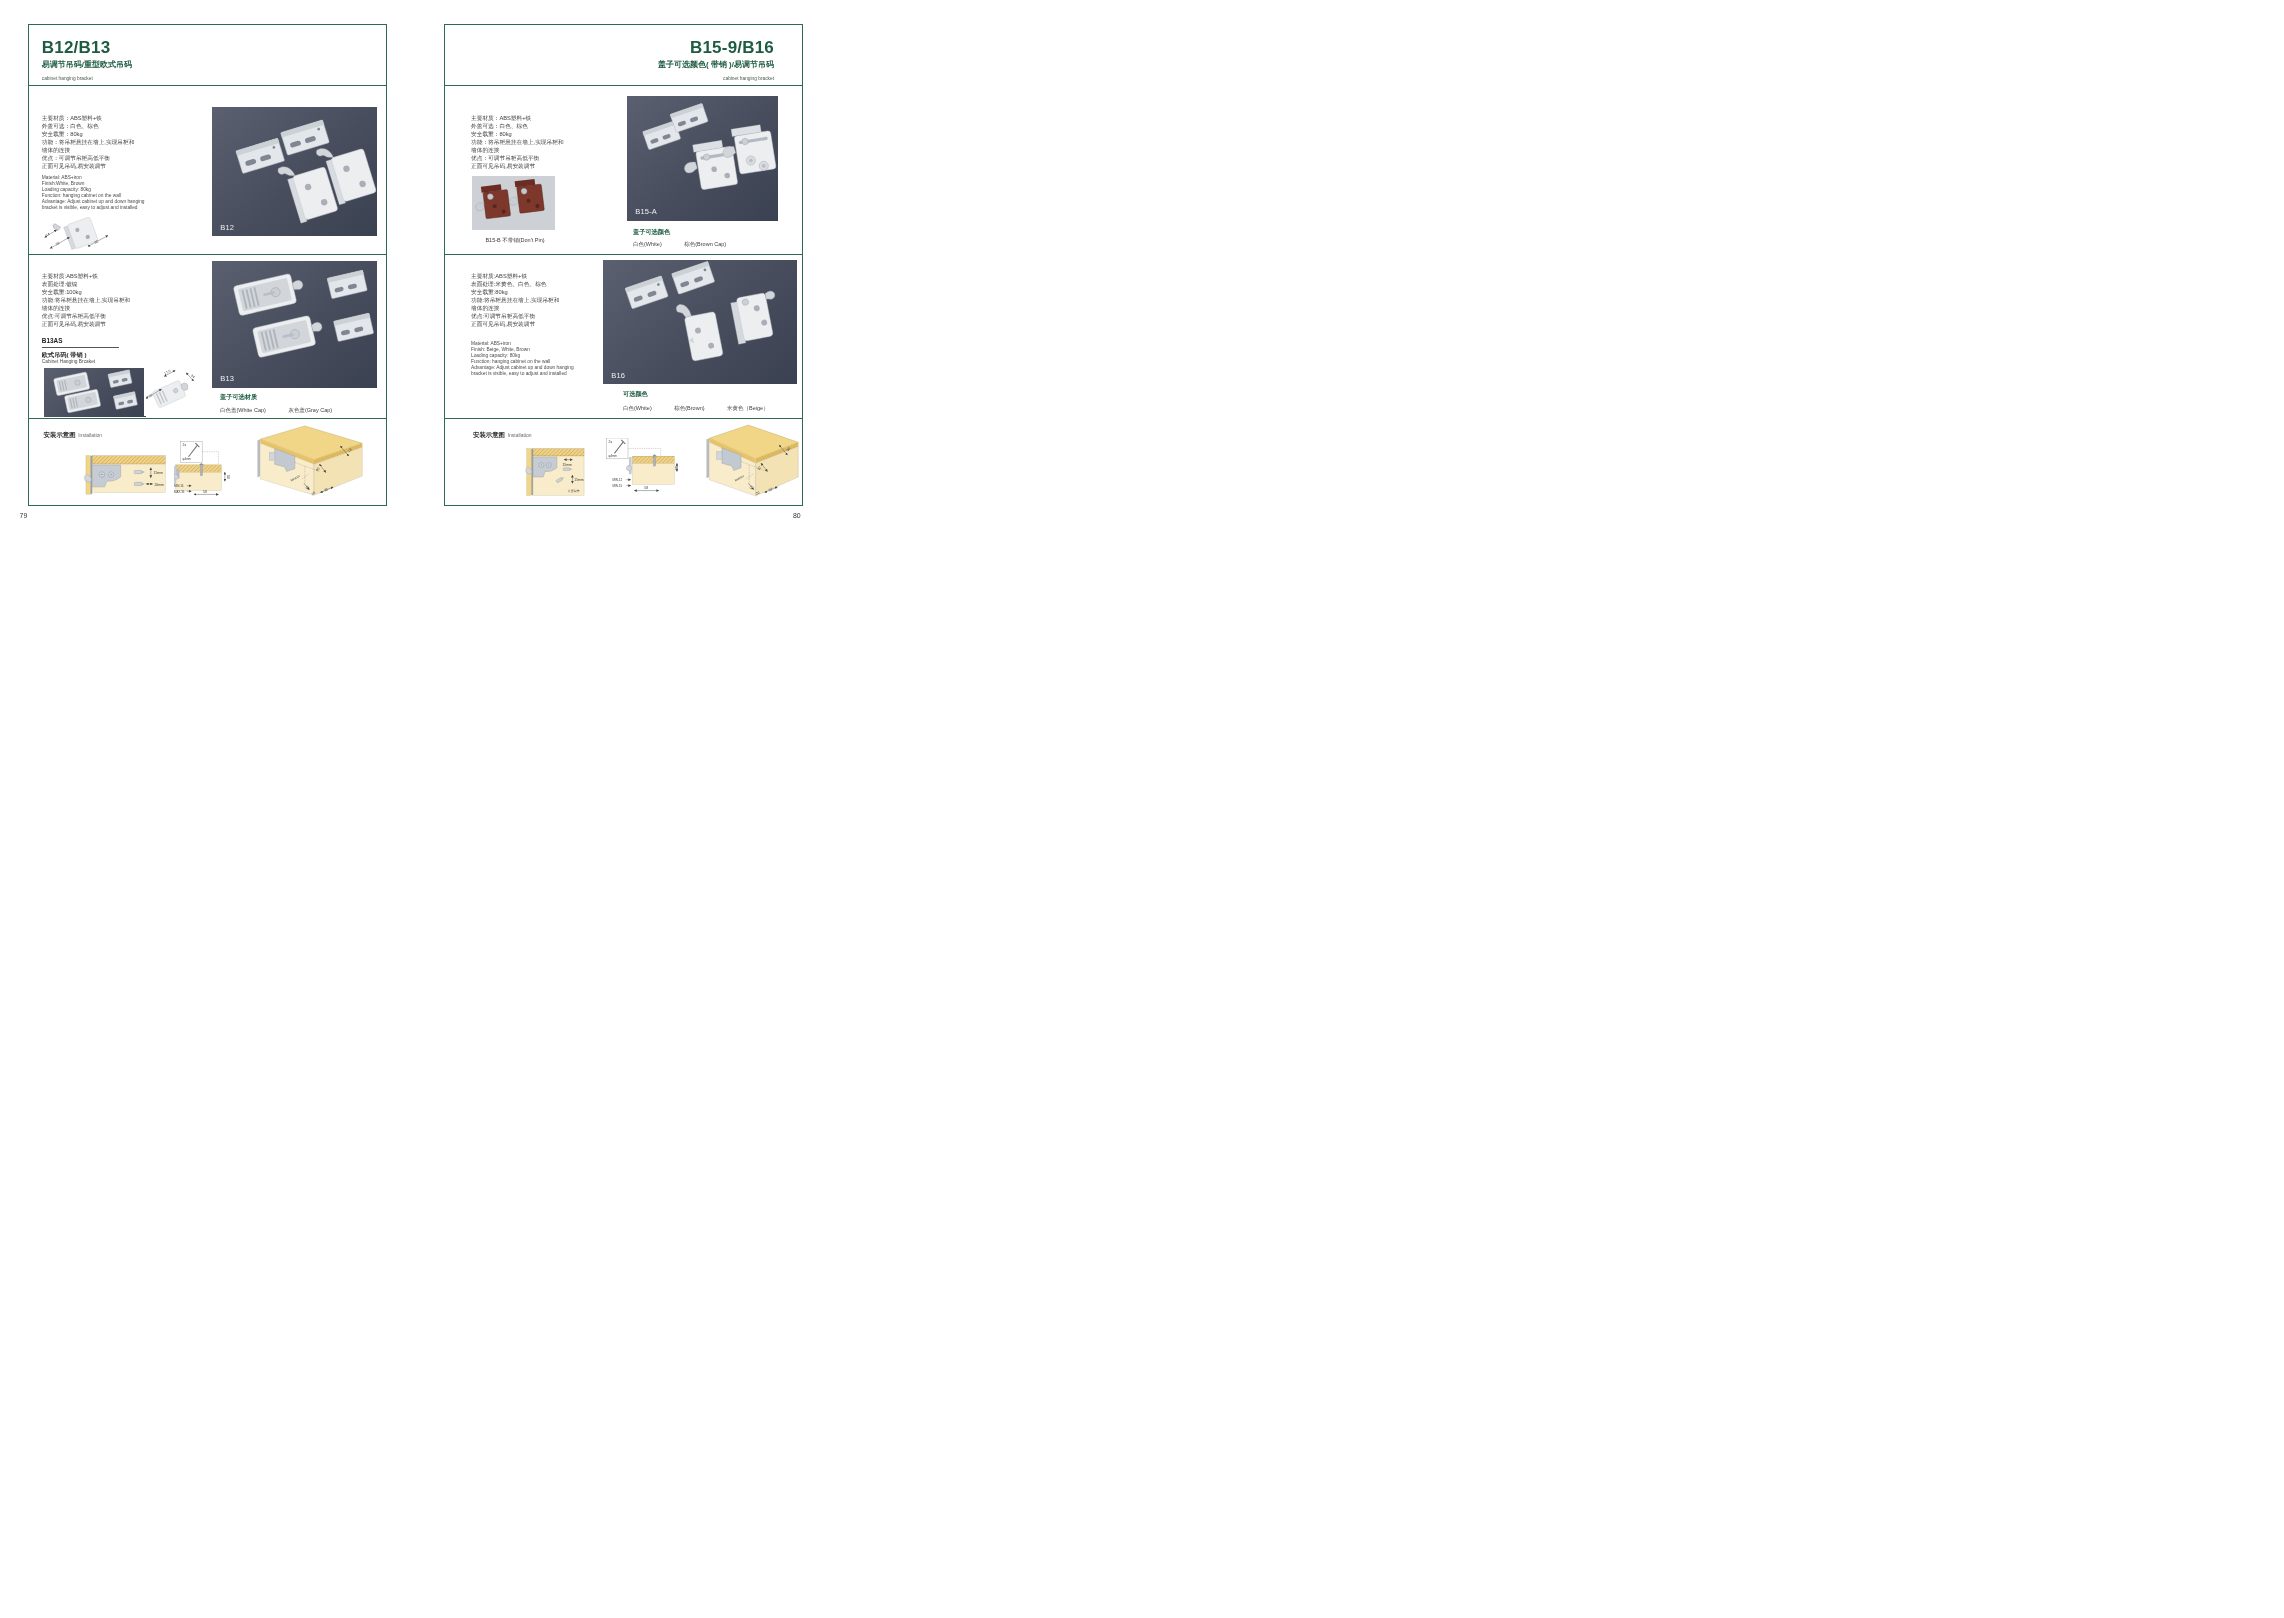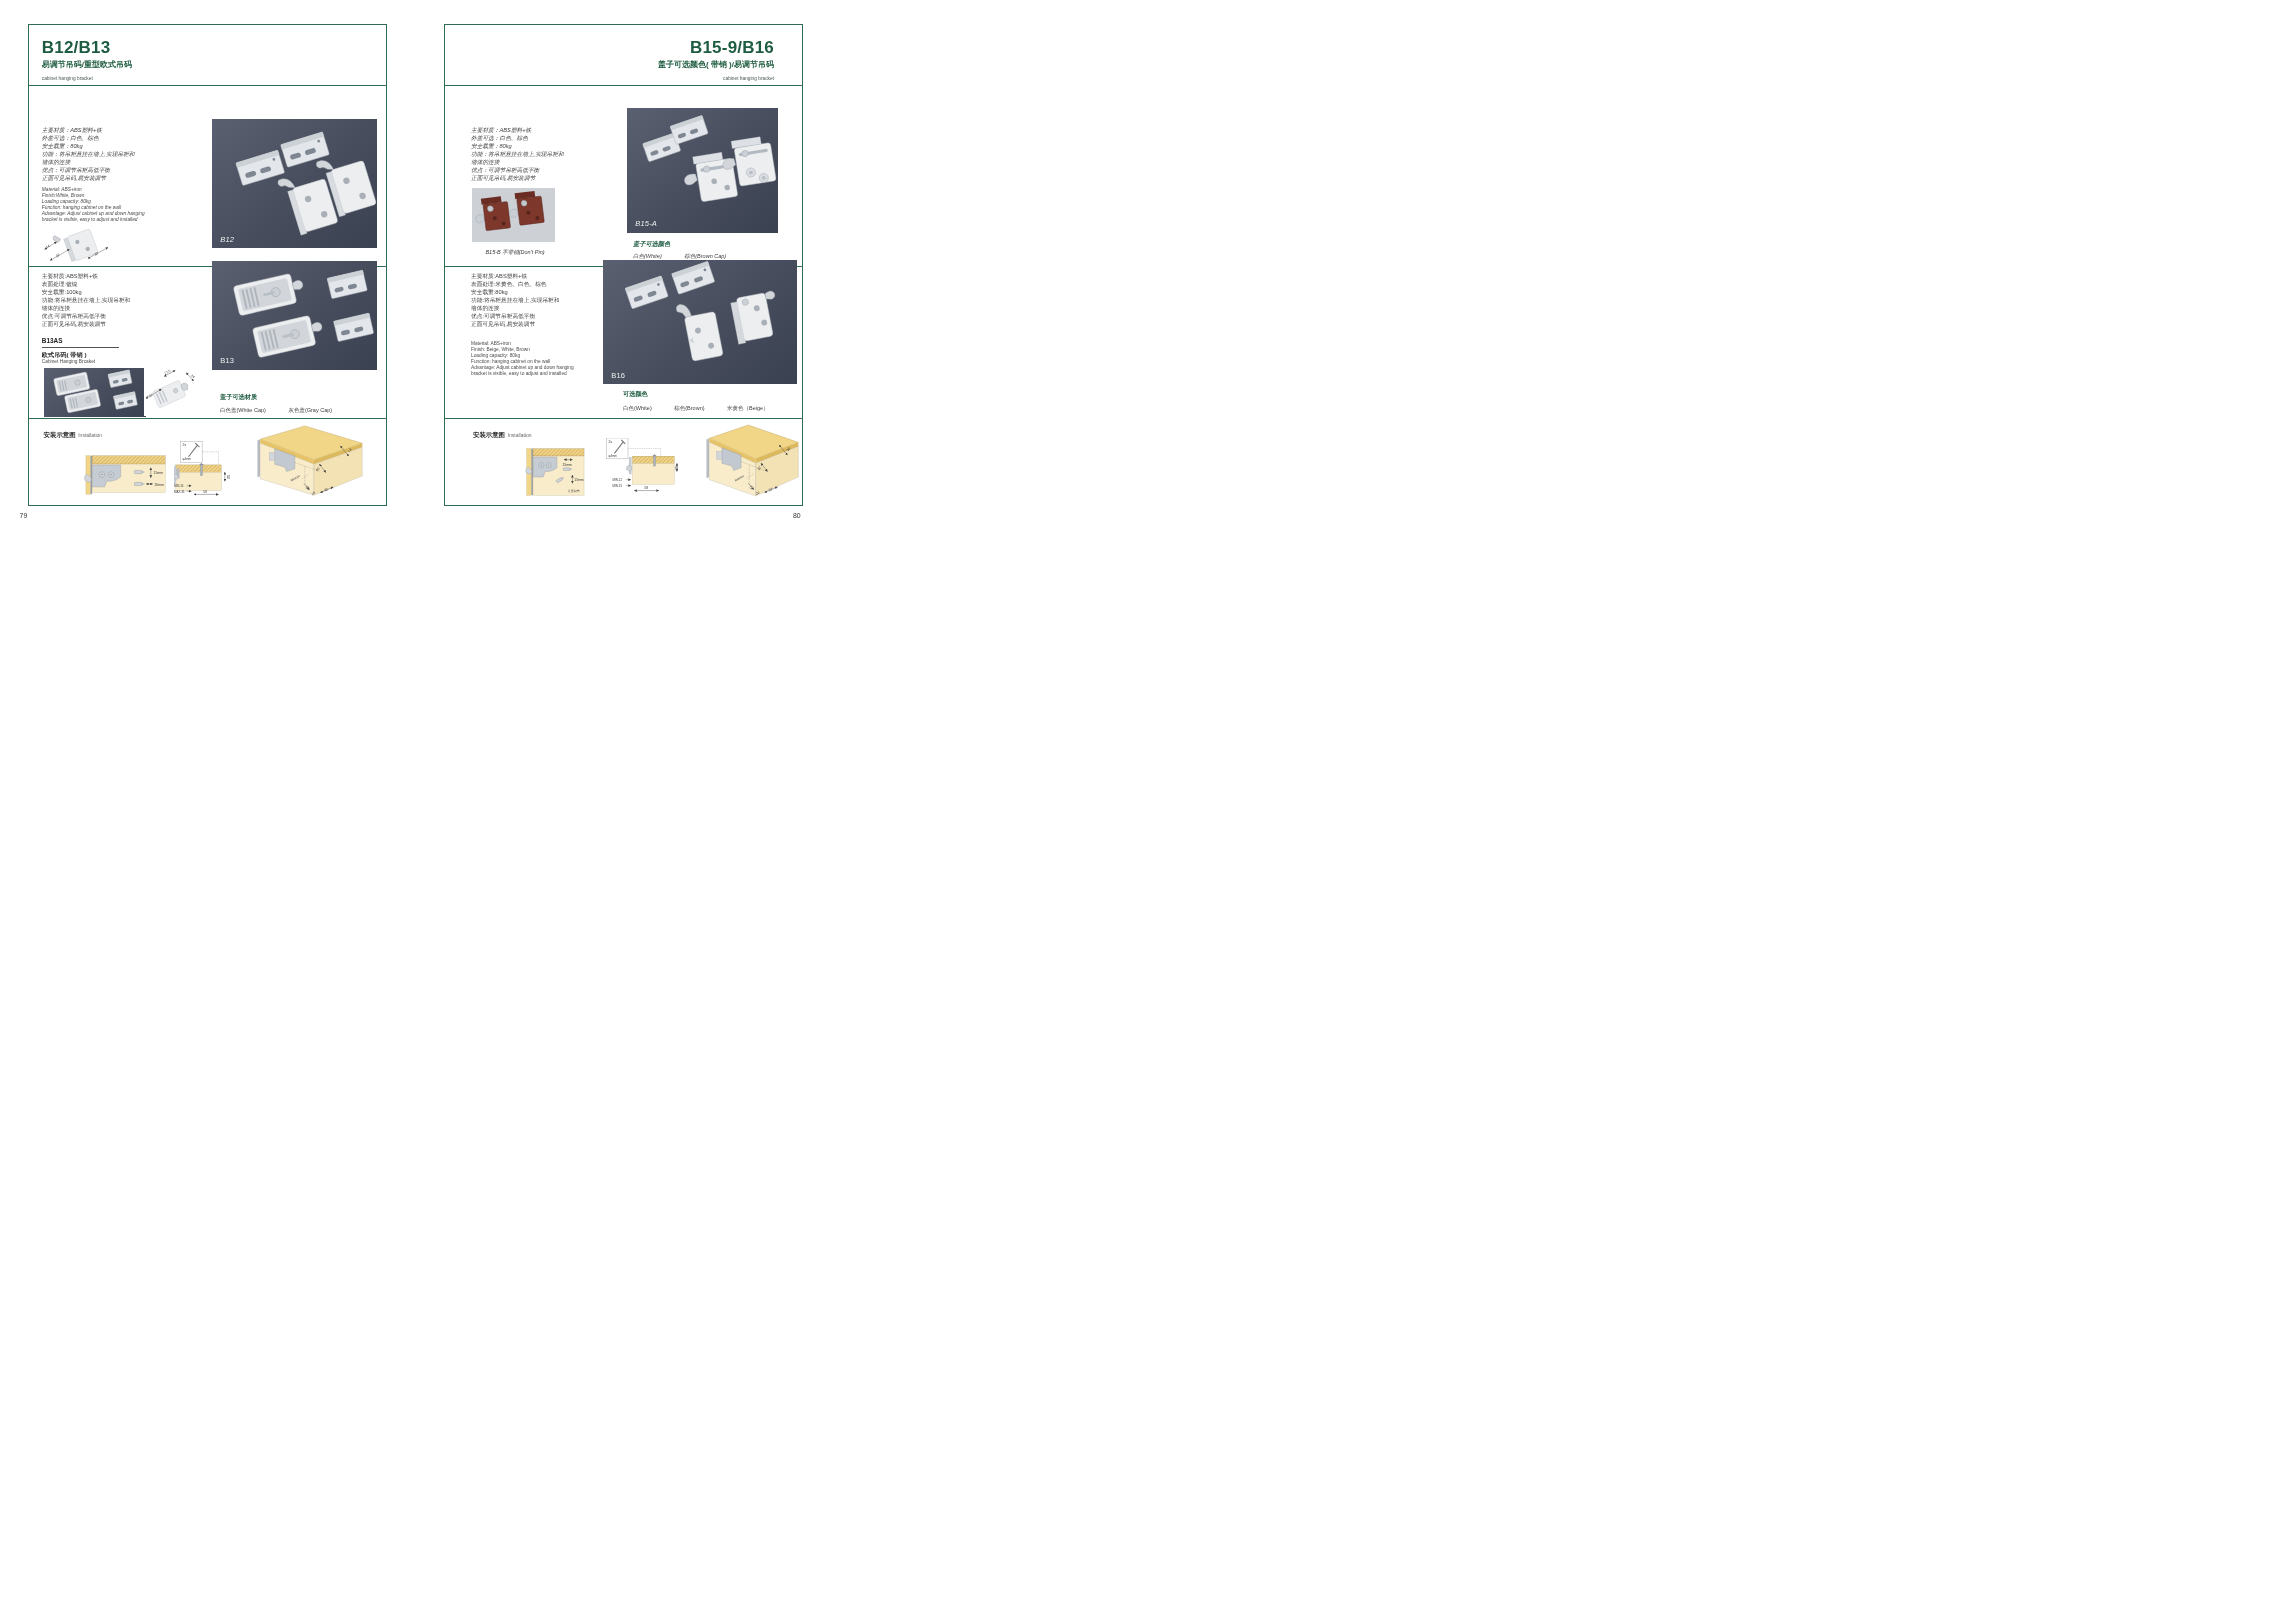--- a/index.html
+++ b/index.html
@@ -7,21 +7,21 @@
   .page{position:absolute;top:24px;width:357px;height:480px;border:0.5px solid #2f6b50;background:#fff;}
   .page-left{left:28px;}
   .page-right{left:444px;}
   .hdr{position:absolute;top:0;left:0;right:0;height:60px;border-bottom:0.5px solid #2f6b50;}
   .hdr-inner{position:absolute;left:12.8px;right:28px;top:13.7px;}
   .page-right .hdr-inner{text-align:right;}
   .title{font-size:17px;font-weight:800;color:#1e5c41;letter-spacing:0.2px;line-height:18px;}
   .subtitle{font-size:8px;font-weight:700;color:#1e5c41;margin-top:2.7px;}
   .caption{font-size:4.8px;color:#4b5a52;margin-top:5.5px;}
   .sec{position:absolute;left:0;right:0;}
-  .sec1{top:72px;height:169px;border-bottom:0.5px solid #2f6b50;font-style:italic;}
+  .sec1{top:60px;height:169px;border-bottom:0.5px solid #2f6b50;}
   .sec2{top:228px;height:165px;border-bottom:0.5px solid #2f6b50;}
   .sec3{top:394px;height:86px;}
   .cn-specs{position:absolute;font-size:5.7px;line-height:8px;color:#3f3f3f;}
   .en-specs{position:absolute;font-size:4.8px;line-height:6.1px;color:#4c4c4c;}
   .photo{position:absolute;background:linear-gradient(138deg,#5a6070 0%,#474d5c 55%,#3a4150 100%);overflow:hidden;}
   .photo-light{background:#cdd1d6;}
   .photo-label{position:absolute;left:8.2px;bottom:4.6px;color:#eef0f3;font-size:7.5px;letter-spacing:0.2px;}
   .dims-box{position:absolute;background:#fff;}
   .model-code{position:absolute;font-size:6.4px;font-weight:700;color:#222;}
   .model-rule{position:absolute;height:0.5px;background:#555;width:77px;}
@@ -209,21 +209,21 @@
         </g>
         <line x1="4" y1="66" x2="38" y2="46" class="dim"></line>
         <text x="12" y="64" class="dtext" transform="rotate(-30 12 64)">32</text>
         <line x1="44" y1="18" x2="68" y2="5" class="dim"></line>
         <text x="46" y="15" class="dtext" transform="rotate(-30 46 15)">17.5</text>
         <line x1="92" y1="10" x2="108" y2="28" class="dim"></line>
         <text x="102" y="16" class="dtext" transform="rotate(50 102 16)">14</text>
       </svg>
     </div>
 
-    <div class="photo" style="left:183px;top:7.8px;width:165px;height:109px;">
+    <div class="photo" style="left:183px;top:7.8px;width:165px;height:127px;">
       <svg viewBox="0 0 361 239" width="165" height="109">
         <g transform="translate(46,56) rotate(-13)">
           <rect width="128" height="66" rx="7" class="whitebody"></rect>
             <rect x="9" y="8" width="110" height="50" rx="4" fill="#d2d6db"></rect>
           <rect x="16" y="12" width="4" height="42" fill="#aeb4bb"></rect>
             <rect x="25" y="12" width="4" height="42" fill="#aeb4bb"></rect>
             <rect x="34" y="12" width="4" height="42" fill="#aeb4bb"></rect>
             <rect x="43" y="12" width="4" height="42" fill="#aeb4bb"></rect>
           <circle cx="88" cy="33" r="10" fill="#c9cfd5" stroke="#8b929b" stroke-width=".8"></circle>
           <rect x="60" y="30" width="26" height="6" rx="3" fill="#b9bfc6"></rect>

